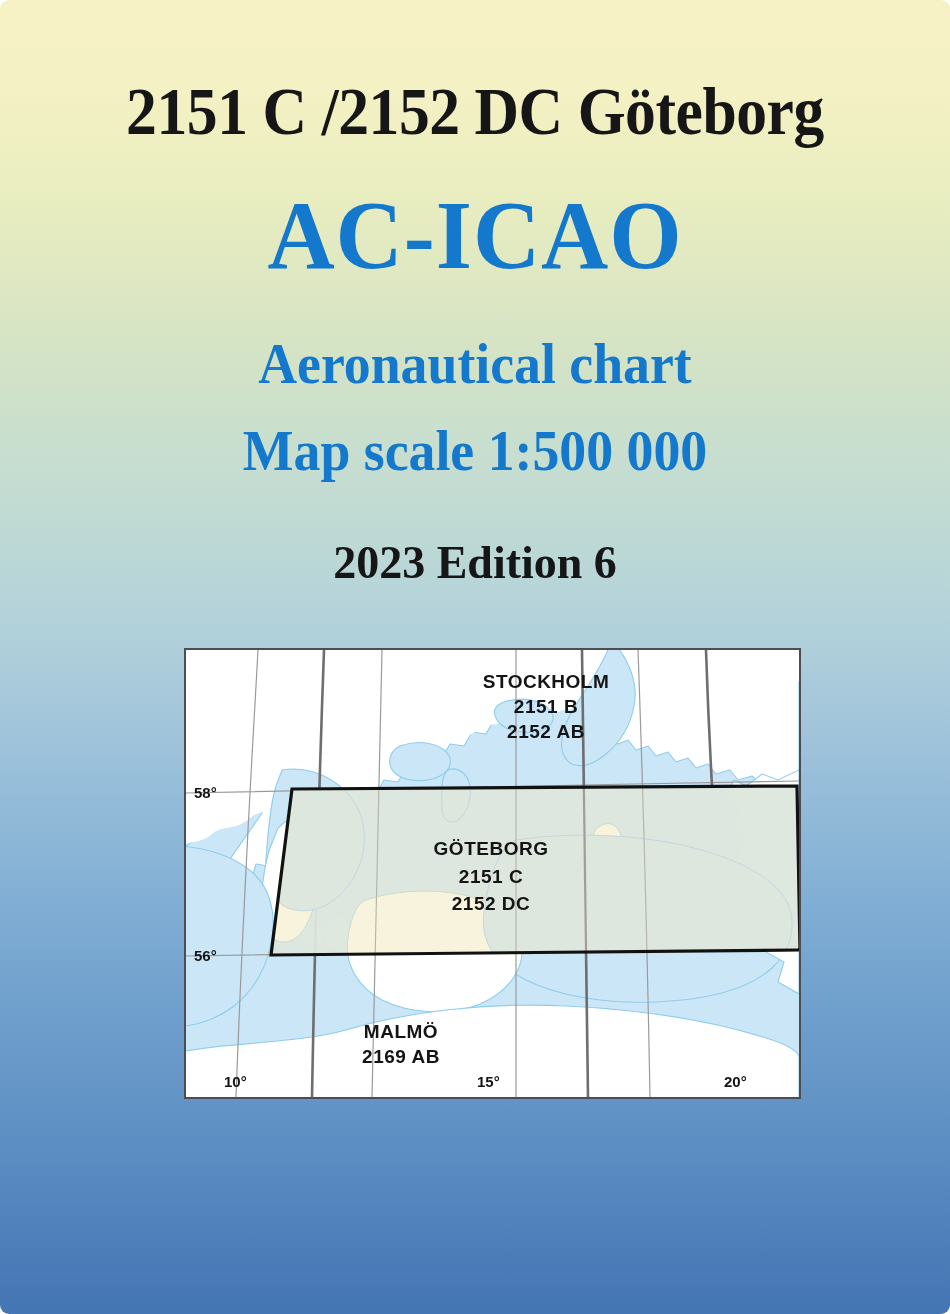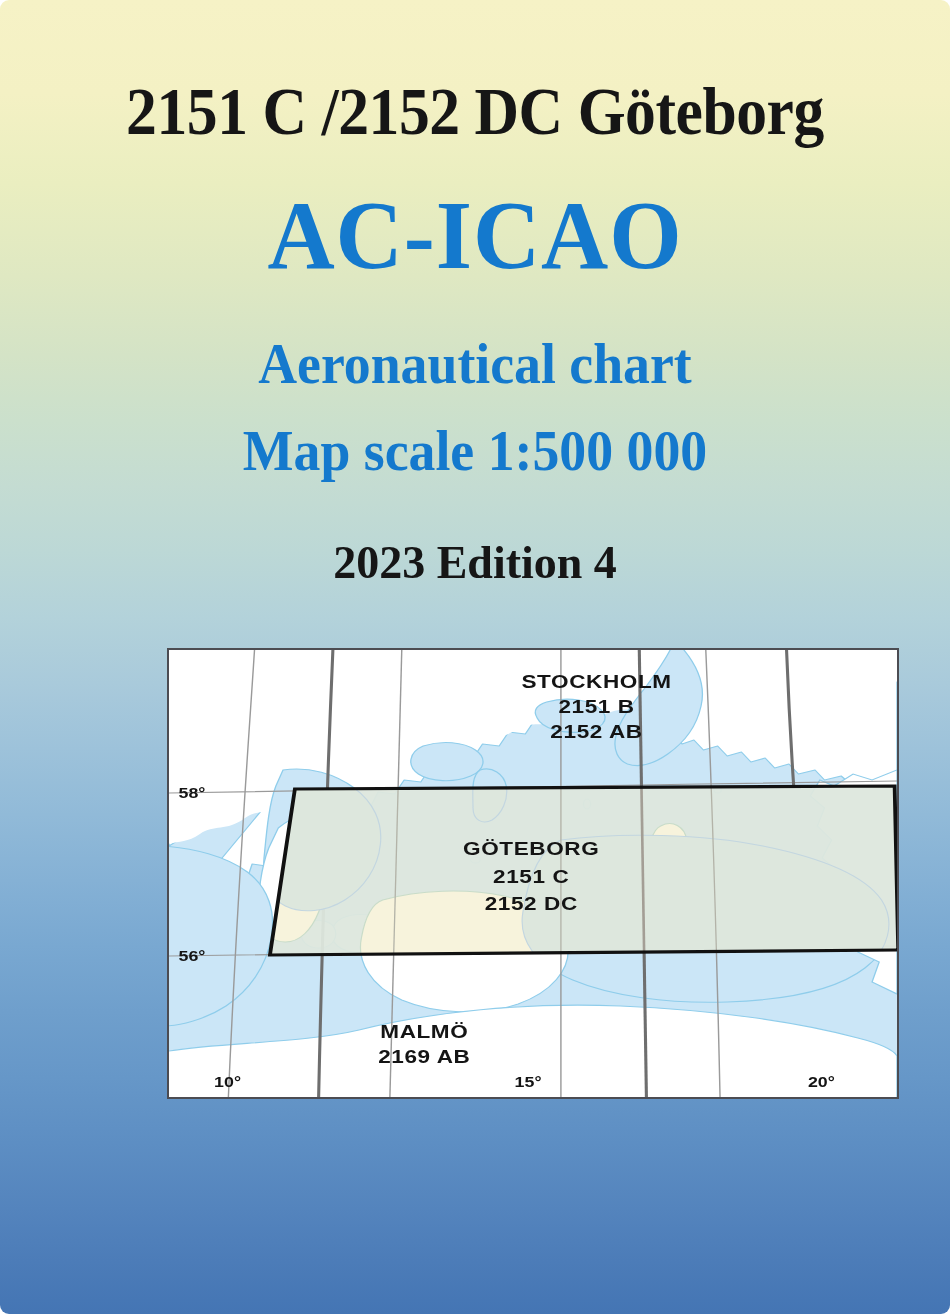--- a/index.html
+++ b/index.html
@@ -106,23 +106,23 @@
     font-size: 46px;
     font-weight: bold;
     color: #161616;
     line-height: 1;
     white-space: nowrap;
   }
 
   
   #index-map {
     position: absolute;
-    left: 167px;
+    left: 184px;
     top: 648px;
-    width: 732px;
+    width: 617px;
     height: 451px;
     border: 2px solid #4c4c52;
     box-sizing: border-box;
     background: #ffffff;
     overflow: hidden;
   }
   #index-map svg {
     display: block;
     width: 100%;
     height: 100%;
@@ -150,21 +150,21 @@
   <div class="title-block">
 
     <div class="line-sheet">2151 C /2152 DC Göteborg</div>
 
     <div class="line-acicao">AC-ICAO</div>
 
     <div class="line-aero">Aeronautical chart</div>
 
     <div class="line-scale">Map scale 1:500 000</div>
 
-    <div class="line-edition">2023 Edition 4</div>
+    <div class="line-edition">2023 Edition 6</div>
   </div>
 
   <div id="index-map">
     <svg viewBox="0 0 613 447" preserveAspectRatio="none">
 
       <defs>
         <clipPath id="mapclip">
           <rect x="0" y="0" width="613" height="447"></rect>
         </clipPath>
         <clipPath id="boxclip">

